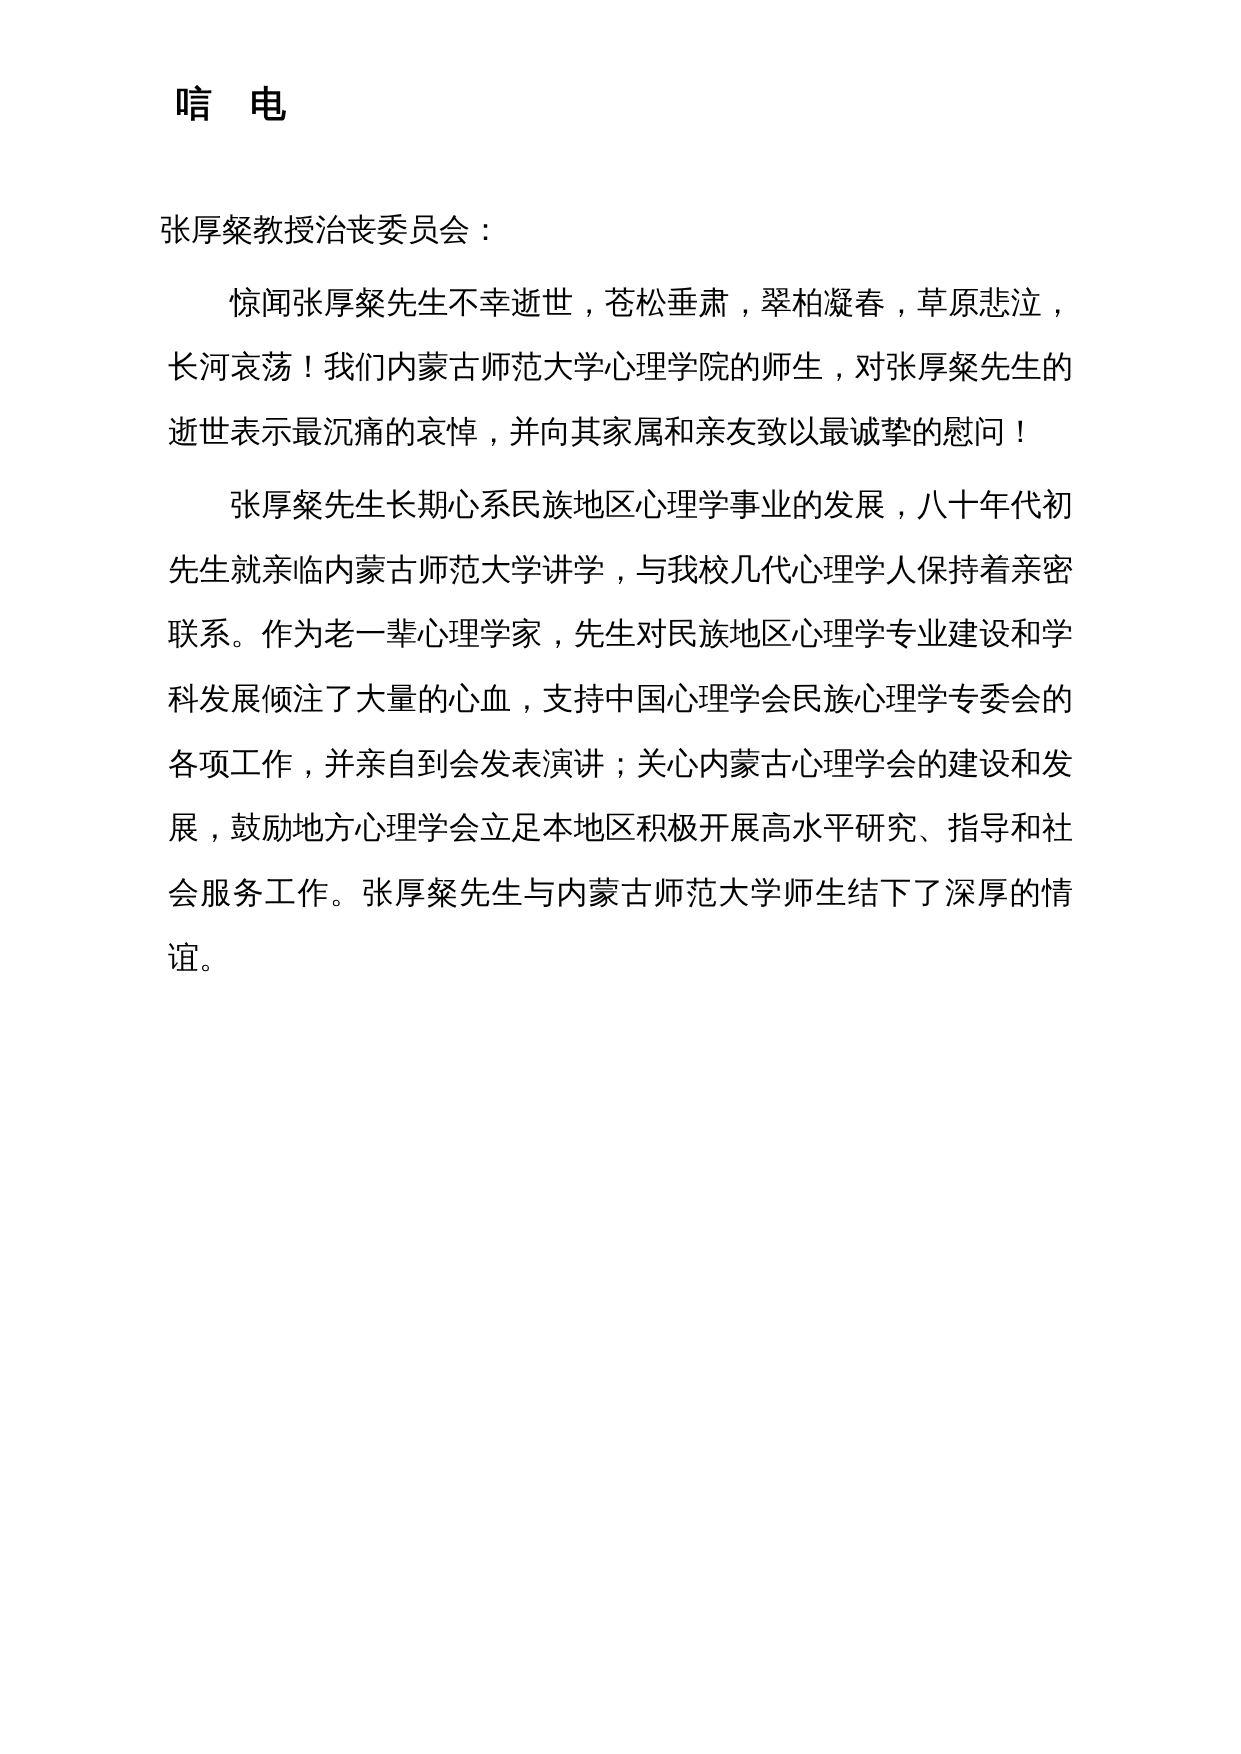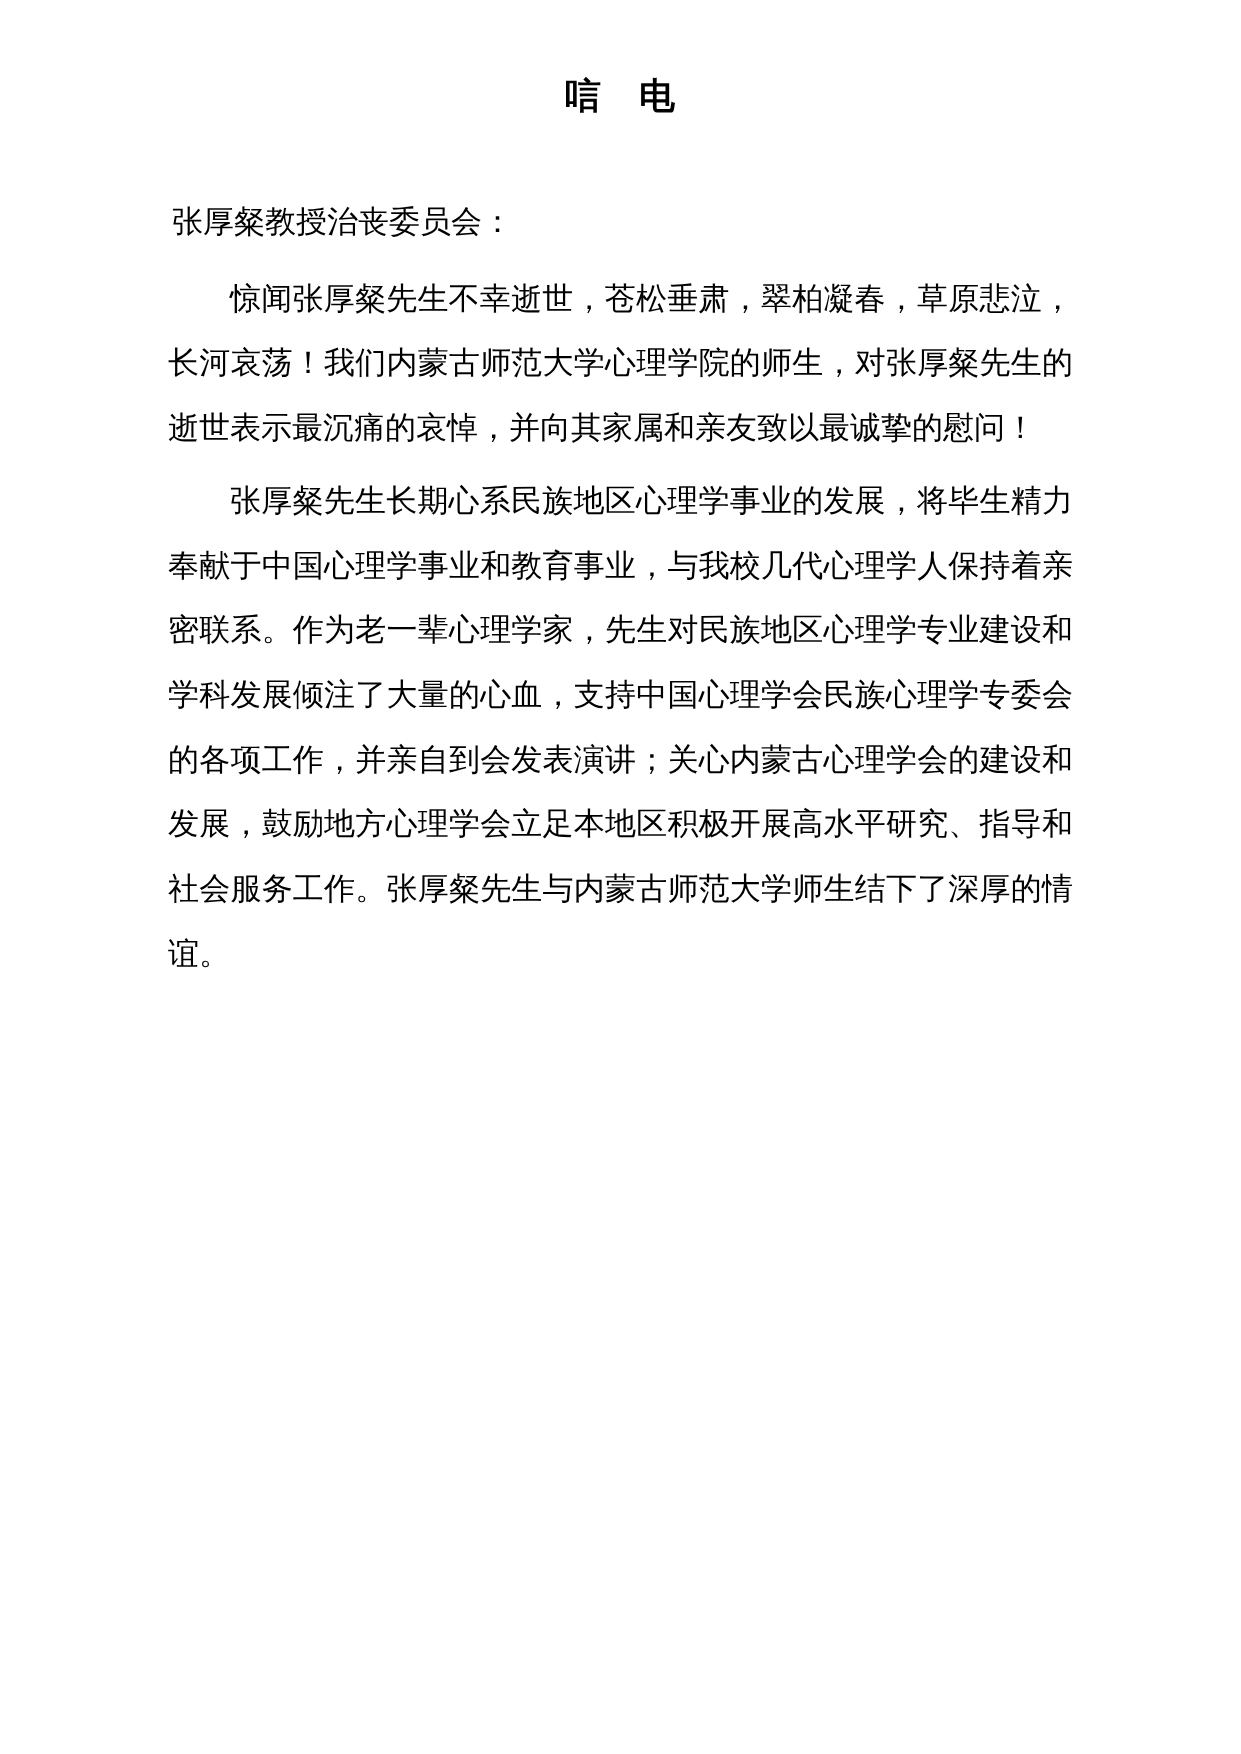--- a/index.html
+++ b/index.html
@@ -16,46 +16,45 @@
     overflow: hidden;
     box-sizing: border-box;
     font-family: "Liberation Serif", "DejaVu Serif", serif;
     color: #000000;
   }
   .content {
     box-sizing: border-box;
     padding: 0 160px;
   }
   .doc-title {
-    margin: 8px;
+    margin: 16px;
     padding-top: 70px;
     margin-bottom: 76px;
-    text-align: center;
     font-size: 36px;
     line-height: 36px;
     font-weight: bold;
     letter-spacing: 1px;
   }
   .salutation {
-    margin: 12px;
+    margin: 0;
     font-size: 31px;
     line-height: 64.7px;
     text-align: justify;
   }
   .para {
     margin: 8px;
     font-size: 31px;
     line-height: 64.7px;
     text-align: justify;
     text-indent: 2em;
   }
 </style>
 </head>
 <body>
 
 <div class="page">
   <div class="content">
     <h1 class="doc-title">唁　电</h1>
     <p class="salutation">张厚粲教授治丧委员会：</p>
     <p class="para">惊闻张厚粲先生不幸逝世，苍松垂肃，翠柏凝春，草原悲泣，长河哀荡！我们内蒙古师范大学心理学院的师生，对张厚粲先生的逝世表示最沉痛的哀悼，并向其家属和亲友致以最诚挚的慰问！</p>
-    <p class="para">张厚粲先生长期心系民族地区心理学事业的发展，将毕生精力奉献于中国心理学事业和教育事业，与我校几代心理学人保持着亲密联系。作为老一辈心理学家，先生对民族地区心理学专业建设和学科发展倾注了大量的心血，支持中国心理学会民族心理学专委会的各项工作，并亲自到会发表演讲；关心内蒙古心理学会的建设和发展，鼓励地方心理学会立足本地区积极开展高水平研究、指导和社会服务工作。张厚粲先生与内蒙古师范大学师生结下了深厚的情谊。</p>
+    <p class="para">张厚粲先生长期心系民族地区心理学事业的发展，八十年代初先生就亲临内蒙古师范大学讲学，与我校几代心理学人保持着亲密联系。作为老一辈心理学家，先生对民族地区心理学专业建设和学科发展倾注了大量的心血，支持中国心理学会民族心理学专委会的各项工作，并亲自到会发表演讲；关心内蒙古心理学会的建设和发展，鼓励地方心理学会立足本地区积极开展高水平研究、指导和社会服务工作。张厚粲先生与内蒙古师范大学师生结下了深厚的情谊。</p>
   </div>
 </div>
 
 </body></html>

